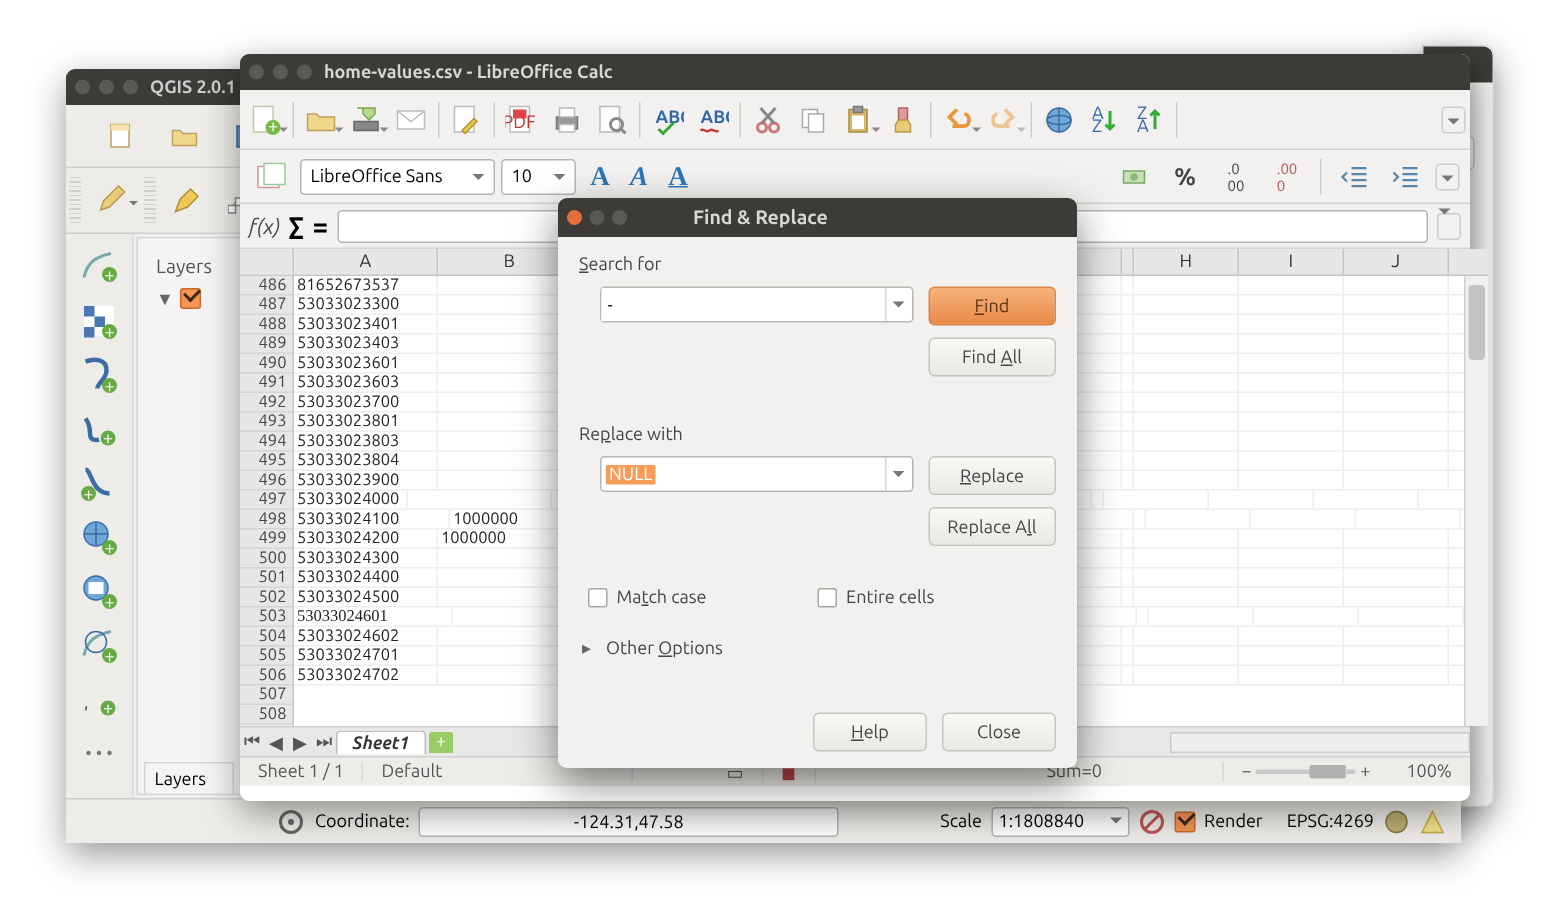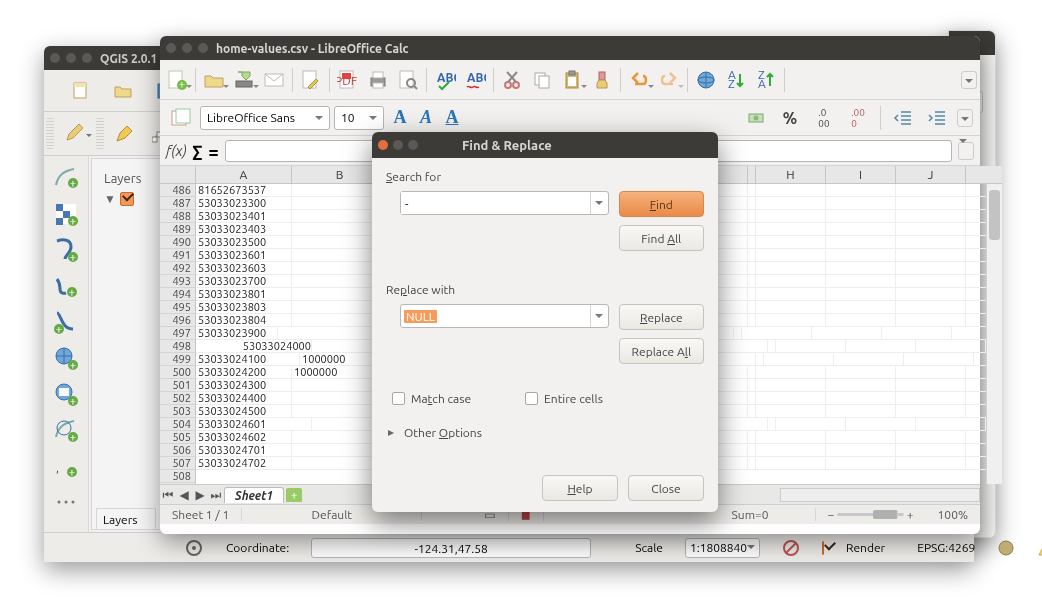--- a/index.html
+++ b/index.html
@@ -14,21 +14,21 @@
   .qgis-toolbar { height:42px; background:#eeece8; border-bottom:1px solid #cfcfcf; display:flex; align-items:center; gap:4px; padding:0 2px;}
   .qgis-toolbar2 { height:44px; background:#eeece8; border-bottom:1px solid #cfcfcf; display:flex; align-items:stretch; }
   .tb-handle { width:8px; background:repeating-linear-gradient(#d2d0cc 0 1px, transparent 1px 3px); margin:6px 2px; border-radius:2px;}
   .tb-btn { width:38px; display:flex; align-items:center; justify-content:center; color:#666; position:relative;}
   .arrow-down::after{content:"";position:absolute;right:2px;top:50%;border:3px solid transparent;border-top-color:#777;}
   .qgis-body { display:flex; height:calc(100% - 24px - 42px - 44px - 30px); background:#efefef;}
   .qgis-left { width:48px; background:#eeece8; border-right:1px solid #d8d8d6; display:flex; flex-direction:column; align-items:center; gap:8px; padding:8px 0;}
   .qgis-left .side-ico{width:28px;height:28px;display:flex;align-items:center;justify-content:center;}
   .qgis-layers { width:940px; background:#f4f4f4; padding:6px; font-size:12px; }
   .layers-title{font-size:13px;color:#555;margin:6px 0 4px 6px;}
-  .qgis-status { height:30px; background:#eeece8; border-top:1px solid #cfcfcf; display:flex; align-items:center; padding:0 10px; gap:22px;}
+  .qgis-status { height:30px; background:#eeece8; border-top:1px solid #cfcfcf; display:flex; align-items:center; padding:0 10px; gap:6px;}
   .coord-input{flex:0 0 280px; height:20px; background:#fff; border:1px solid #b5b5b5; border-radius:3px; text-align:center;}
   .scale-select{width:92px;height:20px;background:#fff;border:1px solid #b5b5b5;border-radius:3px;display:flex;align-items:center;padding:0 4px;justify-content:space-between;}
 
   
   .calc { left: 160px; top: 36px; width: 820px; height: 498px; }
   .calc-titlebar { height:24px; background:#3c3b37; color:#d8d6d3; border-radius:6px 6px 0 0; display:flex; align-items:center; padding:0 6px; font-weight:bold; font-size:13px;}
   .calc-tb1 { height:40px; background:#f2f1ef; border-bottom:1px solid #d4d4d4; display:flex; align-items:center; padding:0 2px;}
   .calc-tb1 .ico, .calc-tb2 .ico { width:28px; height:28px; display:flex;align-items:center;justify-content:center; margin:0 1px; position:relative;}
   .has-dd::after{content:"";position:absolute;right:-1px;bottom:3px;border:3px solid transparent;border-top-color:#888;}
   .calc-sep{width:1px;height:24px;background:#d0cecb;margin:0 3px;}
@@ -50,21 +50,21 @@
   .row-h{height:13px;text-align:right;padding-right:4px;color:#444;border-bottom:1px solid #d4d4d4;border-right:1px solid #c6c6c6;font-size:11px;line-height:13px;}
   .cells{flex:1;position:relative;}
   .cell-row{height:13px;display:flex;border-bottom:1px solid #eee;}
   .cell{border-right:1px solid #eee;padding-left:2px;color:#222;font-size:11px;line-height:13px;white-space:nowrap;overflow:hidden;}
   .vscroll{width:16px;background:#f0f0f0;border-left:1px solid #d0d0d0;position:relative;}
   .vscroll .thumb{position:absolute;left:2px;right:2px;top:6px;height:50px;background:#c3c3c3;border-radius:3px;}
   .calc-tabs{height:20px;background:#e8e8e6;border-top:1px solid #ccc;display:flex;align-items:center;font-size:11px;color:#555;}
   .nav-btn{width:16px;text-align:center;}
   .sheet-tab{background:#fff;border:1px solid #bbb;border-bottom:none;padding:1px 10px;border-radius:3px 3px 0 0;font-style:italic;font-weight:bold;color:#333;}
   .calc-status{height:20px;background:#eeece8;border-top:1px solid #cfcfcf;display:flex;align-items:center;font-size:11px;color:#555;}
-  .calc-status div{padding:0 12px;border-right:1px solid #d6d6d6;text-align:center;}
+  .calc-status div{padding:0 12px;border-right:1px solid #d6d6d6;}
   .zoom-slider{flex:0 0 110px;display:flex;align-items:center;gap:3px;}
   .zoom-track{flex:1;height:3px;background:#c8c8c8;border-radius:2px;position:relative;}
   .zoom-handle{position:absolute;left:55%;top:-3px;width:9px;height:9px;background:#b0b0b0;border-radius:2px;}
 
   
   .fr { left: 372px; top: 132px; width: 346px; height: 380px; background:#f2f1ef; border-radius:6px; box-shadow:0 10px 28px rgba(0,0,0,0.5);}
   .fr-title{height:26px;background:#3c3b37;border-radius:6px 6px 0 0;display:flex;align-items:center;padding:0 6px;gap:8px;}
   .fr-title .tdots{display:flex;gap:5px;}
   .fr-title .td{width:10px;height:10px;border-radius:50%;}
   .fr-body{padding:12px 14px 10px 14px;display:flex;flex-direction:column;gap:8px;}
@@ -572,30 +572,20 @@
               <div class="cell" style="width: 96px;">53033023403</div>
               <div class="cell" style="width: 96px;"></div>
               <div class="cell" style="width: 180px;"></div>
               <div class="cell" style="width: 180px;"></div>
               <div class="cell" style="width: 8px;"></div>
               <div class="cell" style="width: 70px;"></div>
               <div class="cell" style="width: 70px;"></div>
               <div class="cell" style="width: 70px;"></div>
             </div>
             <div class="cell-row">
-              <div class="cell" style="width: 96px;">53033023500</div>
-              <div class="cell" style="width: 96px;"></div>
-              <div class="cell" style="width: 180px;"></div>
-              <div class="cell" style="width: 180px;"></div>
-              <div class="cell" style="width: 8px;"></div>
-              <div class="cell" style="width: 70px;"></div>
-              <div class="cell" style="width: 70px;"></div>
-              <div class="cell" style="width: 70px;"></div>
-            </div>
-            <div class="cell-row">
               <div class="cell" style="width: 96px;">53033023601</div>
               <div class="cell" style="width: 96px;"></div>
               <div class="cell" style="width: 180px;"></div>
               <div class="cell" style="width: 180px;"></div>
               <div class="cell" style="width: 8px;"></div>
               <div class="cell" style="width: 70px;"></div>
               <div class="cell" style="width: 70px;"></div>
               <div class="cell" style="width: 70px;"></div>
             </div>
             <div class="cell-row">
@@ -642,31 +632,31 @@
               <div class="cell" style="width: 96px;">53033023804</div>
               <div class="cell" style="width: 96px;"></div>
               <div class="cell" style="width: 180px;"></div>
               <div class="cell" style="width: 180px;"></div>
               <div class="cell" style="width: 8px;"></div>
               <div class="cell" style="width: 70px;"></div>
               <div class="cell" style="width: 70px;"></div>
               <div class="cell" style="width: 70px;"></div>
             </div>
             <div class="cell-row">
-              <div class="cell" style="width: 82px;">53033023900</div>
-              <div class="cell" style="width: 96px;"></div>
-              <div class="cell" style="width: 180px;"></div>
-              <div class="cell" style="width: 180px;"></div>
-              <div class="cell" style="width: 8px;"></div>
-              <div class="cell" style="width: 70px;"></div>
-              <div class="cell" style="width: 70px;"></div>
-              <div class="cell" style="width: 70px;"></div>
-            </div>
-            <div class="cell-row">
-              <div class="cell" style="width: 116px; text-align: right;">53033024000</div>
+              <div class="cell" style="width: 96px;">53033023900</div>
+              <div class="cell" style="width: 96px;"></div>
+              <div class="cell" style="width: 180px;"></div>
+              <div class="cell" style="width: 180px;"></div>
+              <div class="cell" style="width: 8px;"></div>
+              <div class="cell" style="width: 70px;"></div>
+              <div class="cell" style="width: 70px;"></div>
+              <div class="cell" style="width: 70px;"></div>
+            </div>
+            <div class="cell-row">
+              <div class="cell" style="width: 76px;">53033024000</div>
               <div class="cell" style="width: 96px;"></div>
               <div class="cell" style="width: 180px;"></div>
               <div class="cell" style="width: 180px;"></div>
               <div class="cell" style="width: 8px;"></div>
               <div class="cell" style="width: 70px;"></div>
               <div class="cell" style="width: 70px;"></div>
               <div class="cell" style="width: 70px;"></div>
             </div>
             <div class="cell-row">
               <div class="cell" style="width: 104px;">53033024100</div>
@@ -712,21 +702,21 @@
               <div class="cell" style="width: 96px;">53033024500</div>
               <div class="cell" style="width: 96px;"></div>
               <div class="cell" style="width: 180px;"></div>
               <div class="cell" style="width: 180px;"></div>
               <div class="cell" style="width: 8px;"></div>
               <div class="cell" style="width: 70px;"></div>
               <div class="cell" style="width: 70px;"></div>
               <div class="cell" style="width: 70px;"></div>
             </div>
             <div class="cell-row">
-              <div class="cell" style="width: 116px;">53033024601</div>
+              <div class="cell" style="width: 106px; font-family: Liberation Serif, serif;">53033024601</div>
               <div class="cell" style="width: 96px;"></div>
               <div class="cell" style="width: 180px;"></div>
               <div class="cell" style="width: 180px;"></div>
               <div class="cell" style="width: 8px;"></div>
               <div class="cell" style="width: 70px;"></div>
               <div class="cell" style="width: 70px;"></div>
               <div class="cell" style="width: 70px;"></div>
             </div>
             <div class="cell-row">
               <div class="cell" style="width: 96px;">53033024602</div>
@@ -838,21 +828,21 @@
         <div class="btn">
             <span><span class="u">R</span>eplace</span>
           </div>
         <div class="btn">
             <span>Replace A<span class="u">l</span>l</span>
           </div>
       </div>
     </div>
 
     <div style="height:12px"></div>
-    <div class="fr-row" style="gap:54px;margin-left:6px;">
+    <div class="fr-row" style="gap:74px;margin-left:6px;">
       <label class="fr-check">
           <span class="cb"></span>
           <span><span>Ma</span><span class="u">t</span><span>ch case</span></span>
         </label>
       <label class="fr-check">
           <span class="cb"></span>
           <span>Entire cells</span>
         </label>
     </div>
 

